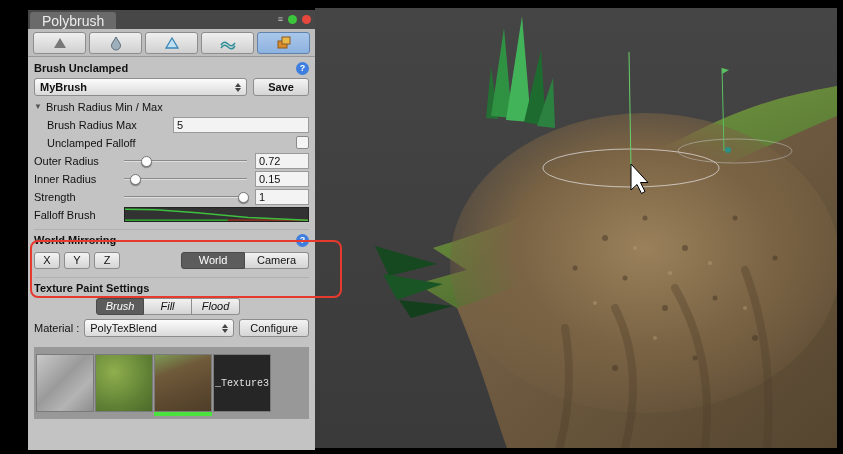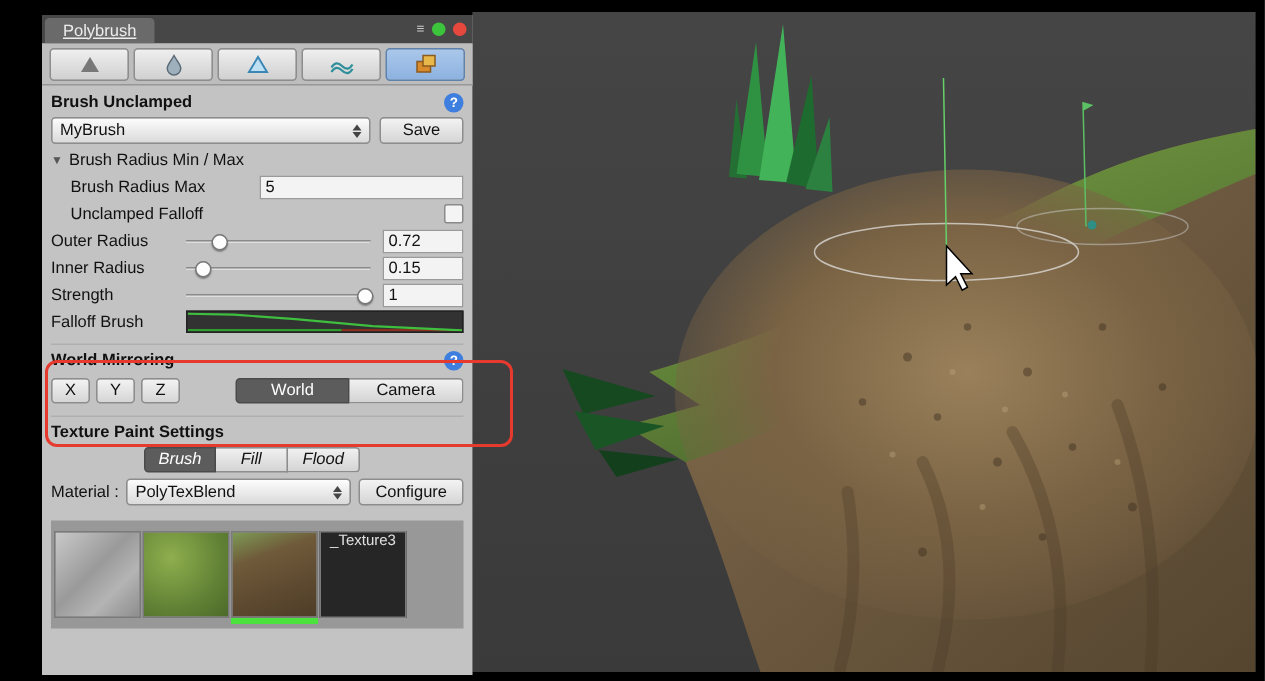--- a/index.html
+++ b/index.html
@@ -5,35 +5,35 @@
   html,body{margin:0;padding:0;}
   body{width:843px;height:454px;background:#000;position:relative;overflow:hidden;
        font-family:"Liberation Sans",sans-serif;border-radius:10px;}
   
   .scene{position:absolute;left:315px;top:8px;width:522px;height:440px;background:#3e3e3e;}
   .scene svg{display:block;width:100%;height:100%;}
   
   .panel{position:absolute;left:28px;top:10px;width:287px;height:440px;background:#c3c3c3;
          display:flex;flex-direction:column;font-size:11px;color:#111;box-sizing:border-box;}
   .titlebar{height:19px;background:#474747;display:flex;align-items:stretch;padding:0 4px 0 2px;gap:4px;flex:none;}
-  .tab{background:#6a6a6a;color:#ececec;font-size:11px;padding:0 12px;display:flex;align-items:center;margin-top:2px;border-radius:3px 3px 0 0;text-decoration:underline;}
+  .tab{background:#6a6a6a;color:#ececec;font-size:14px;padding:0 12px;display:flex;align-items:center;margin-top:2px;border-radius:3px 3px 0 0;}
   .win-icons{margin-left:auto;display:flex;align-items:center;gap:5px;}
   .menu-glyph{color:#c9c9c9;font-size:9px;line-height:9px;}
   .dot{width:9px;height:9px;border-radius:50%;}
   .toolbar{height:27px;background:#bdbdbd;border-bottom:1px solid #989898;display:flex;align-items:center;gap:3px;padding:0 5px;flex:none;}
   .tool-btn{flex:1;height:20px;background:linear-gradient(#efefef,#d0d0d0);border:1px solid #8d8d8d;border-radius:3px;
             display:flex;align-items:center;justify-content:center;}
   .tool-btn.selected{background:linear-gradient(#aac7ea,#8db2e0);border-color:#5f83ad;}
   .content{flex:1;padding:2px 6px 0;display:flex;flex-direction:column;min-height:0;}
   .sec-header{display:flex;align-items:center;height:18px;font-weight:bold;flex:none;}
   .section{border-top:1px solid #b0b0b0;margin-top:5px;padding-top:1px;}
   .help{margin-left:auto;width:13px;height:13px;border-radius:50%;background:#3d7ede;color:#fff;font-size:9px;
         font-weight:bold;display:flex;align-items:center;justify-content:center;}
   .row{display:flex;align-items:center;height:17px;margin-bottom:1px;flex:none;}
-  .preset-row{height:20px;gap:6px;}
+  .preset-row{height:20px;gap:6px;font-weight:bold;}
   .dropdown{flex:1;height:16px;background:linear-gradient(#fcfcfc,#dadada);border:1px solid #8d8d8d;border-radius:3px;
             display:flex;align-items:center;padding:0 5px;gap:4px;}
   .dd-label{flex:1;white-space:nowrap;overflow:hidden;}
   .updown{width:7px;height:11px;display:flex;flex-direction:column;align-items:center;justify-content:center;gap:1px;}
   .updown b{display:block;width:0;height:0;border-left:3px solid transparent;border-right:3px solid transparent;}
   .updown .up{border-bottom:4px solid #444;}
   .updown .dn{border-top:4px solid #444;}
   .btn{height:18px;background:linear-gradient(#f3f3f3,#d5d5d5);border:1px solid #8d8d8d;border-radius:3px;
        font-size:11px;display:flex;align-items:center;justify-content:center;padding:0 10px;box-sizing:border-box;color:#111;}
   .save-btn{width:56px;flex:none;}
@@ -46,39 +46,39 @@
   .slider{flex:1;position:relative;height:13px;margin:0 4px;}
   .track{position:absolute;left:0;right:0;top:6px;height:1px;background:#8a8a8a;border-bottom:1px solid #dedede;}
   .knob{position:absolute;top:2px;margin-left:-5px;width:9px;height:9px;background:#fdfdfd;border:1px solid #777;
         border-radius:50%;box-shadow:0 1px 1px rgba(0,0,0,.35);}
   .checkbox{width:13px;height:13px;background:#f4f4f4;border:1px solid #8a8a8a;border-radius:2px;margin-left:auto;box-sizing:border-box;}
   .curve-field{flex:1;height:13px;background:#323232;border:1px solid #222;margin-left:4px;overflow:hidden;}
   .curve-field svg{display:block;width:100%;height:100%;}
   .mirror-row{height:22px;gap:4px;}
   .axis-btn{width:26px;padding:0;height:17px;flex:none;}
   .seg{display:flex;margin-left:auto;}
-  .seg-btn{width:76px;height:17px;border:1px solid #8d8d8d;background:linear-gradient(#f1f1f1,#d4d4d4);
+  .seg-btn{width:64px;height:17px;border:1px solid #8d8d8d;background:linear-gradient(#f1f1f1,#d4d4d4);
            display:flex;align-items:center;justify-content:center;box-sizing:border-box;}
   .seg-btn + .seg-btn{border-left:none;}
   .seg-btn:first-child{border-radius:3px 0 0 3px;}
   .seg-btn:last-child{border-radius:0 3px 3px 0;}
   .seg-btn.selected{background:#5c5c5c;color:#fff;border-color:#4a4a4a;}
   .modes-row{height:18px;font-style:italic;}
   .modes-row .seg{margin-left:62px;}
   .modes-row .seg-btn{width:48px;}
   .material-row{height:20px;gap:5px;margin-top:2px;}
   .material-label{flex:none;}
   .config-btn{flex:none;}
   .palette{margin-top:8px;height:72px;background:#989898;position:relative;display:flex;align-items:center;
            padding-left:2px;gap:1px;flex:none;}
   .tile{width:58px;height:58px;border:1px solid #7a7a7a;box-sizing:border-box;flex:none;}
   .tile.t0{background:linear-gradient(135deg,#c9c9c9 0%,#9a9a9a 45%,#b4b4b4 70%,#8d8d8d 100%);}
   .tile.t1{background:radial-gradient(circle at 32% 30%,#8fae4e,#5f8034 65%,#4c6a2a);}
   .tile.t2{background:linear-gradient(160deg,#7d9a55 0%,#6f5a3a 30%,#5e4a30 65%,#4e3d28 100%);}
-  .tile.t3{background:#262626;color:#e0e0e0;font-size:10px;display:flex;align-items:flex-start;justify-content:center;}
+  .tile.t3{background:#262626;color:#e0e0e0;font-size:10px;display:flex;align-items:center;justify-content:center;font-family:Liberation Mono, monospace;}
   .progress{position:absolute;left:120px;bottom:3px;width:58px;height:4px;}
   
   .annotation{position:absolute;left:30px;top:240px;width:308px;height:54px;border:2px solid #e63a2e;
               border-radius:8px;z-index:40;pointer-events:none;}
 </style>
 </head>
 <body>
 
 <div class="scene">
   <svg viewBox="0 0 522 440" preserveAspectRatio="none">

